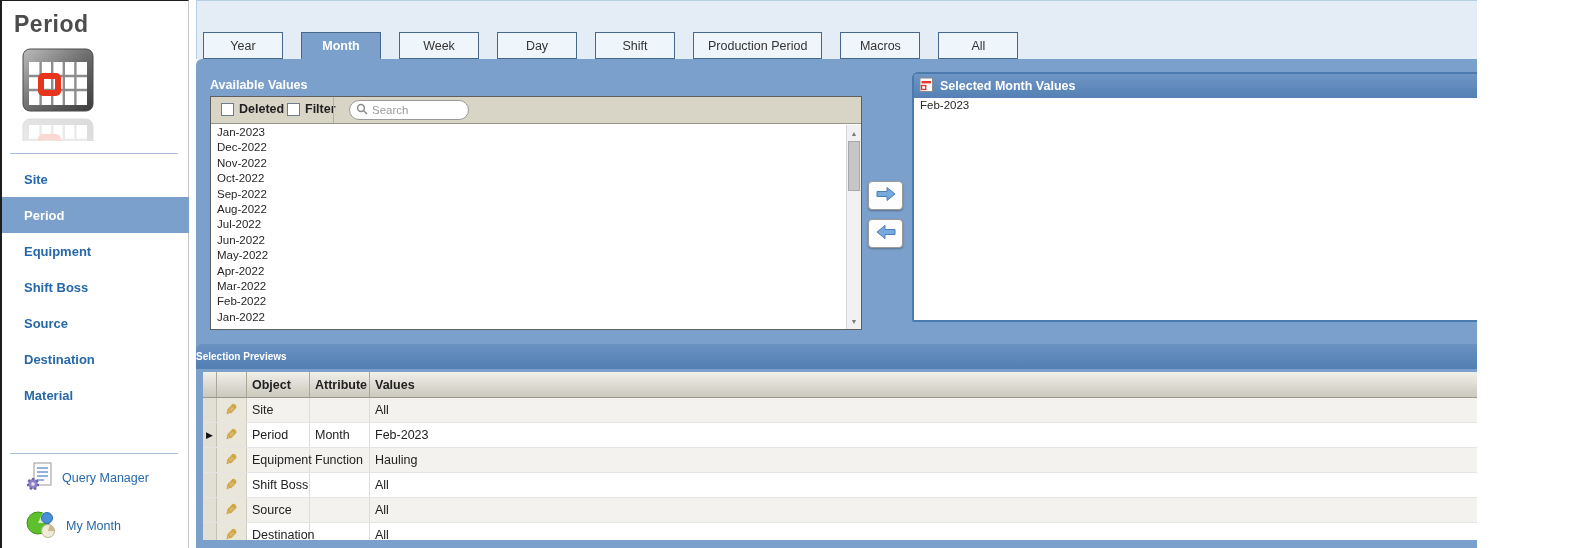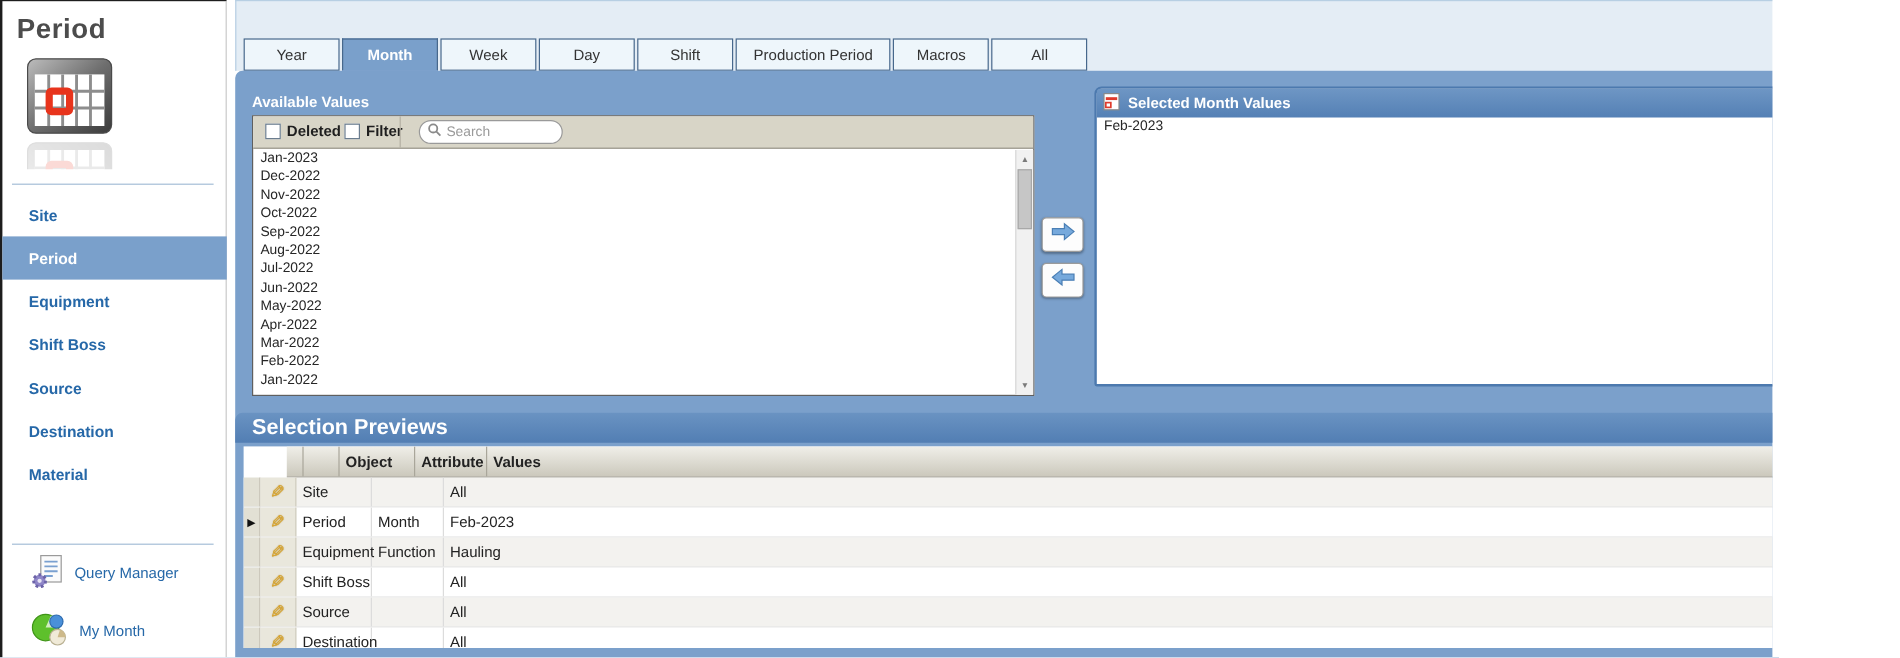--- a/index.html
+++ b/index.html
@@ -18,21 +18,21 @@
              color:#2668a8; font-weight:bold; font-size:13px; cursor:pointer; }
   .sb-item.selected { background:#7aa0cb; color:#ffffff; }
   .sb-link { position:absolute; left:24px; display:flex; align-items:center; gap:8px;
              color:#2668a8; font-size:12.5px; cursor:pointer; }
   .lk1 { top:460px; } .lk2 { top:508px; }
 
   
   .main { position:absolute; left:196px; top:0; width:1381px; height:548px; }
   .topstrip { position:absolute; left:0; top:0; width:100%; height:59px; background:#e4edf5;
               border:1px solid #b7cfe3; border-bottom:none; }
-  .tabs { position:absolute; left:7px; top:32px; display:flex; }
+  .tabs { position:absolute; left:7px; top:32px; display:flex;gap:16px; }
   .tab { min-width:80px; height:27px; padding:0 14px; margin-right:2px; display:flex; align-items:center;
          justify-content:center; background:#eef6fb; border:1px solid #47688c; font-size:12.5px; color:#333;
          cursor:pointer; white-space:nowrap; }
   .tab.selected { background:#7aa0cb; color:#fff; font-weight:bold; border-bottom-color:#7aa0cb; }
   .bluebg { position:absolute; left:0; top:59px; width:100%; height:489px; background:#7ba0cb; border-radius:6px 0 0 0; }
 
   
   .av-title { position:absolute; left:14px; top:78px; color:#fff; font-weight:bold; font-size:12.5px; }
   .av-box { position:absolute; left:14px; top:96px; width:652px; height:234px; border:1px solid #5f5f5f; background:#fff; }
   .av-toolbar { position:absolute; left:0; top:0; right:0; height:27px; background:#d8d5c7; border-bottom:1px solid #98958a; }
@@ -65,27 +65,27 @@
   .sel-panel { position:absolute; left:716px; top:72px; width:633px; height:250px; background:#fff;
                border:2px solid #4c79ae; border-radius:6px 6px 2px 2px; }
   .sel-head { height:24px; background:linear-gradient(#6e96c4,#5480b5); border-radius:3px 3px 0 0;
               display:flex; align-items:center; gap:6px; padding-left:5px; color:#fff; font-weight:bold; font-size:12.5px; }
   .sel-body { position:absolute; left:0; top:24px; right:15px; bottom:0; overflow:hidden; }
   .sel-item { height:15.4px; line-height:15.4px; padding-left:6px; font-size:11.5px; color:#262626; cursor:pointer; }
   .sel-scroll { top:24px; }
 
   
   .pv-head { position:absolute; left:0; top:344px; width:1375px; height:25px; background:linear-gradient(#6a93c2,#527eb3);
-             border-radius:6px 6px 0 0; display:flex; align-items:center; padding-left:14px;
-             color:#fff; font-weight:bold; font-size:18px; }
+             border-radius:6px 6px 0 0; display:flex; align-items:center; padding-left:0;
+             color:#fff; font-weight:bold; font-size:10px; }
   .pv-collapse { position:absolute; right:12px; top:2px; cursor:pointer; }
   .pv-table { position:absolute; left:7px; top:372px; width:1363px; height:168px; background:#fff; overflow:hidden; }
   .pv-inner { position:absolute; left:0; top:0; right:16px; bottom:0; }
   .pv-hrow { display:flex; height:26px; background:linear-gradient(#f0efe9,#cbc8bc); border-bottom:1px solid #9a978b;
-             font-size:12.5px; font-weight:bold; color:#222; align-items:center;margin-left:36px; }
+             font-size:12.5px; font-weight:bold; color:#222; align-items:center; }
   .pv-row { display:flex; height:25px; align-items:center; font-size:12.5px; color:#222;
             border-bottom:1px solid #e4e4e4; background:#fff; cursor:default; }
   .pv-row:nth-child(odd) { background:#f3f2ef; }
   .c-ind { width:14px; height:100%; background:#e2e0d4; border-right:1px solid #c6c3b6;
            display:flex; align-items:center; justify-content:center; font-size:9px; color:#111; }
   .c-icon { width:30px; height:100%; background:#e9e7dc; border-right:1px solid #d0cdc0;
             display:flex; align-items:center; justify-content:center; }
   .pv-hrow .c-ind, .pv-hrow .c-icon { background:transparent; border-right-color:#a9a69a; }
   .c-obj { width:63px; height:100%; display:flex; align-items:center; padding-left:5px; border-right:1px solid #dcdcdc; }
   .c-attr { width:60px; height:100%; display:flex; align-items:center; padding-left:5px; border-right:1px solid #dcdcdc; }

